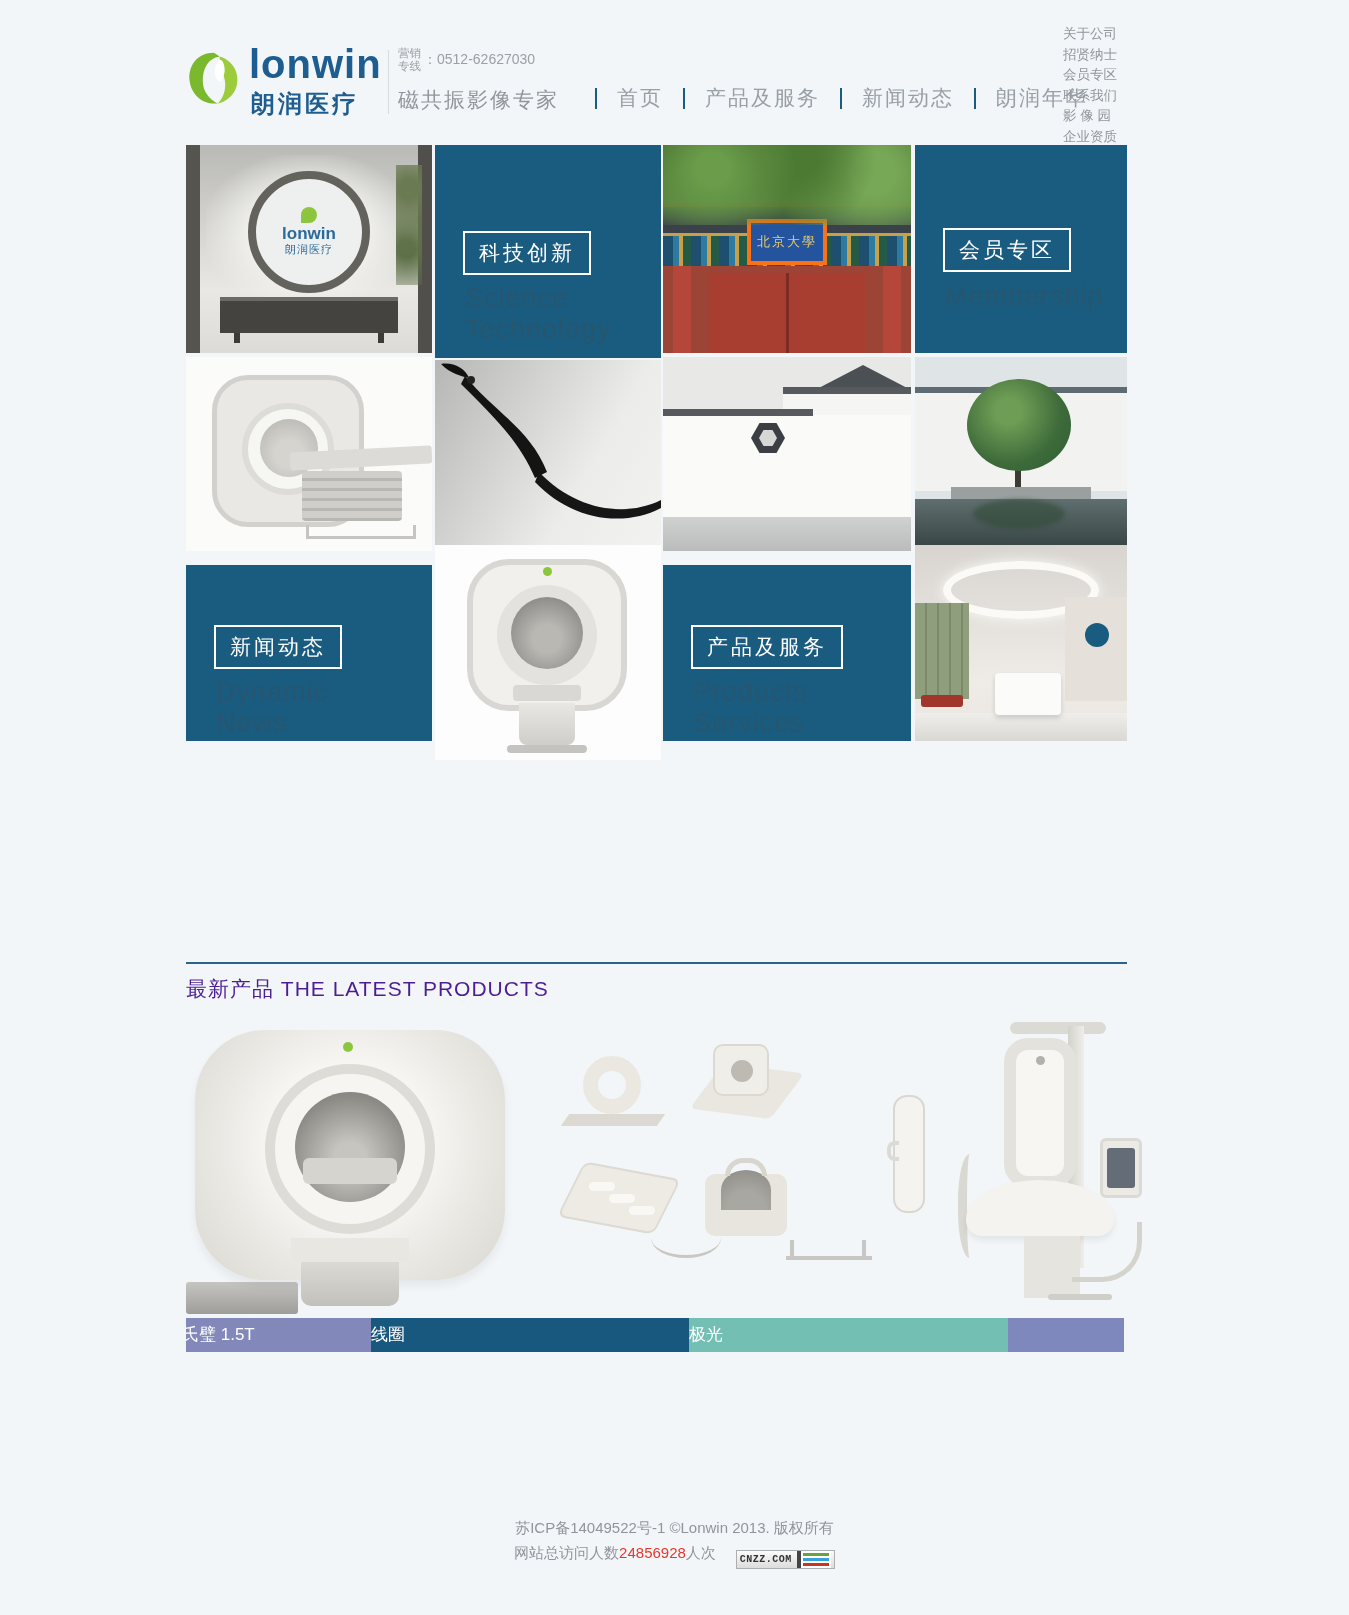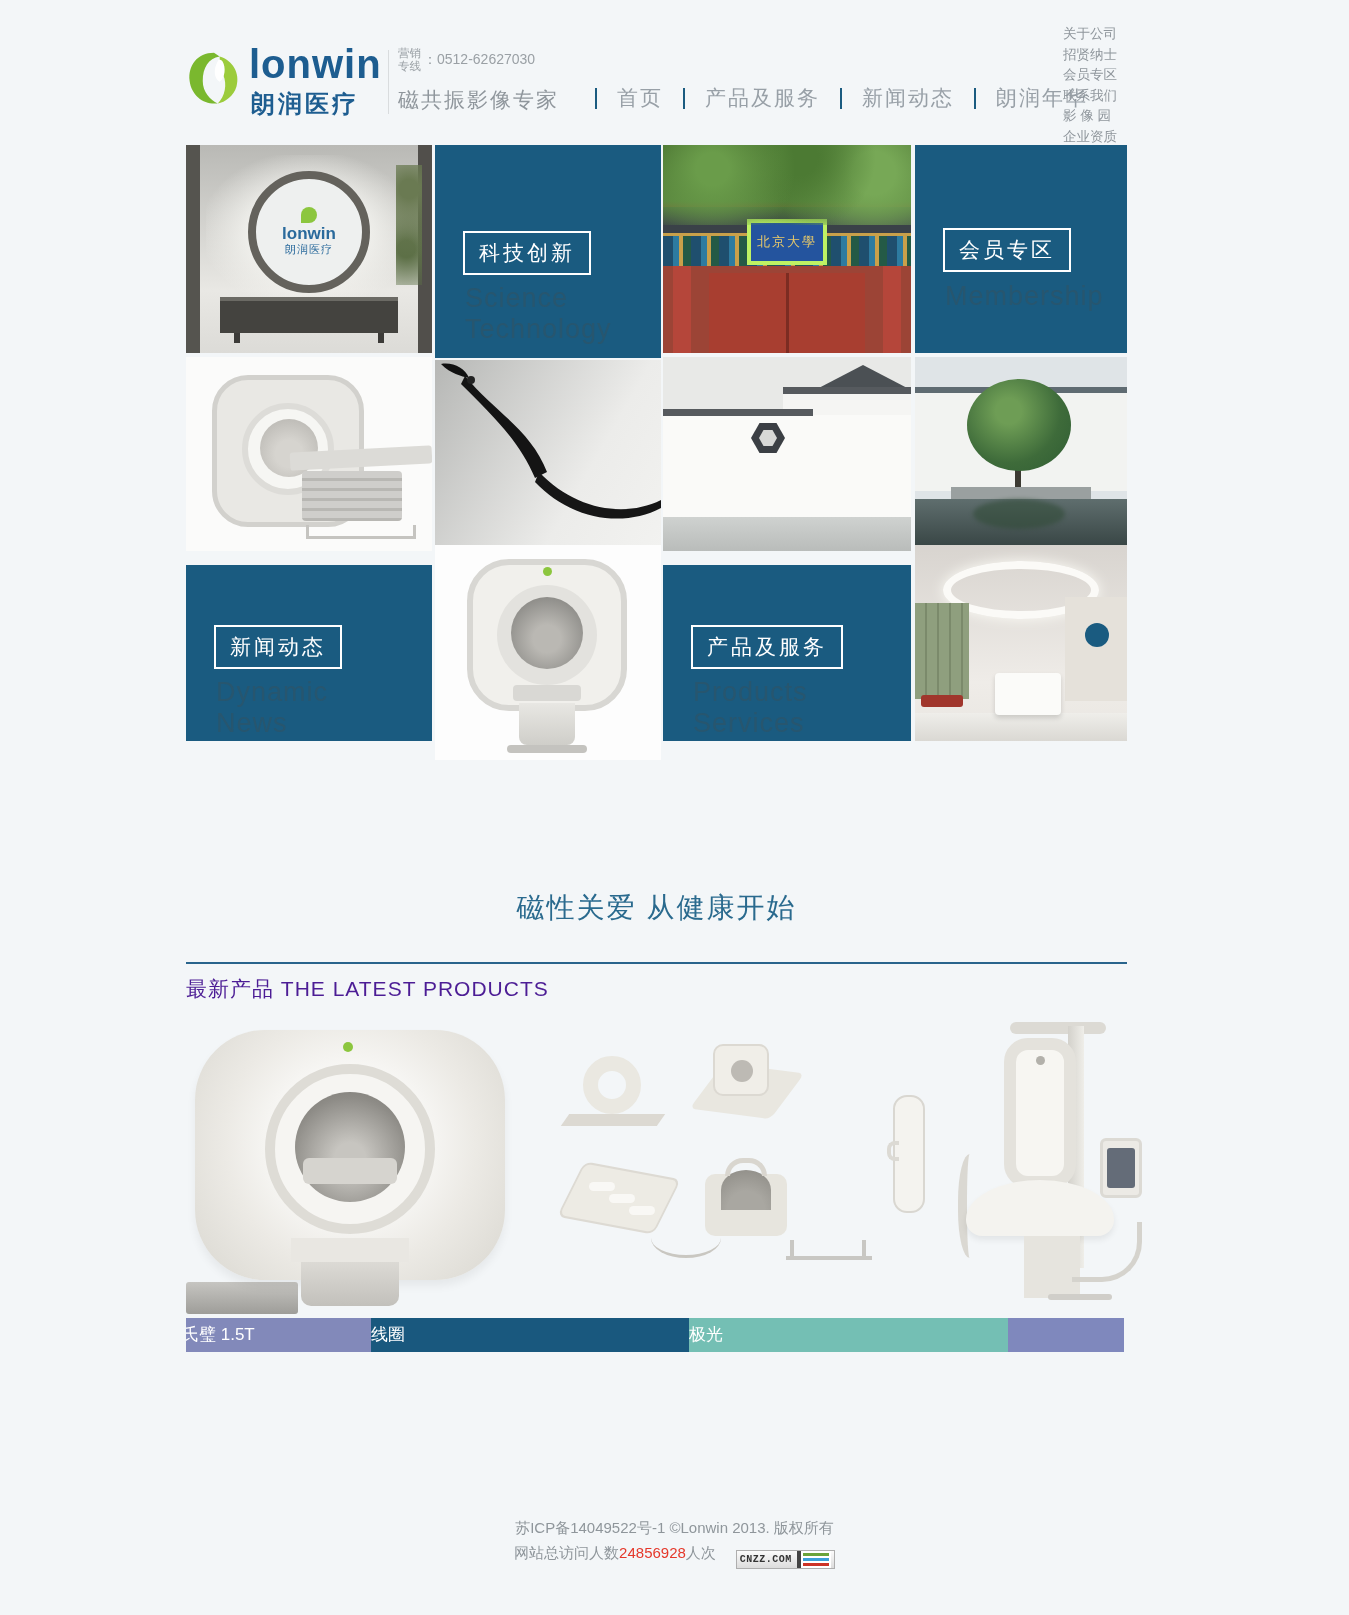--- a/index.html
+++ b/index.html
@@ -55,21 +55,21 @@
   .t-gate { background:#9c4436; }
   .t-gate .leaves { left:0; top:0; width:100%; height:80px;
      background:radial-gradient(circle at 20% 30%, #6a9c4a 8%, rgba(0,0,0,0) 40%),
                 radial-gradient(circle at 55% 15%, #4c7a33 12%, rgba(0,0,0,0) 50%),
                 radial-gradient(circle at 85% 35%, #77a856 10%, rgba(0,0,0,0) 45%),
                 linear-gradient(#3f6529, #54803a 70%, rgba(84,128,58,0));
   }
   .t-gate .roof { left:0; top:62px; width:100%; height:26px; background:#3a4148; box-shadow:0 3px 0 #c9a04a; }
   .t-gate .dougong { left:0; top:91px; width:100%; height:30px;
      background:repeating-linear-gradient(90deg,#1f4f6e 0 10px, #2d7ba0 10px 16px, #c9a04a 16px 20px, #245a46 20px 28px); }
-  .t-gate .plaque { left:84px; top:74px; width:80px; height:46px; background:#24549e; border:4px solid #bef264;
+  .t-gate .plaque { left:84px; top:74px; width:80px; height:46px; background:#24549e; border:4px solid #f97316;
      color:#e8c96a; font-size:13px; letter-spacing:2px; display:flex; align-items:center; justify-content:center; }
   .t-gate .colL { left:10px; top:88px; width:18px; height:120px; background:#b5463a; }
   .t-gate .colR { right:10px; top:88px; width:18px; height:120px; background:#b5463a; }
   .t-gate .doors { left:46px; top:128px; width:156px; height:80px; background:#a83e30; }
   .t-gate .doorseam { left:123px; top:128px; width:3px; height:80px; background:#7c2c22; }
 
   
   .t-mri { background:#fbfbfa; }
   .t-mri .gantry { left:26px; top:18px; width:152px; height:152px; border-radius:36px; background:#e9e8e4; border:5px solid #d2d1cd; }
   .t-mri .gring { left:56px; top:46px; width:92px; height:92px; border-radius:50%; background:#f6f6f3; border:6px solid #dddcd8; }
@@ -344,21 +344,20 @@
   <div class="tile t-int" style="left:915px;top:545px;width:212px;height:196px">
     <div class="ph oval"></div>
     <div class="ph win"></div>
     <div class="ph wallR"></div>
     <div class="ph logo"></div>
     <div class="ph floor"></div>
     <div class="ph desk"></div>
     <div class="ph chairs"></div>
   </div>
 
-  <div class="abs slogan">磁性关爱 从健康开始</div>
   <div class="abs rule"></div>
   <div class="abs section-title">最新产品 THE LATEST PRODUCTS</div>
 
   <div class="abs p0frag"></div>
 
   <div class="prod p1" style="left:195px;top:1030px;width:310px;height:282px">
     <div class="ph body"></div>
     <div class="ph ring"></div>
     <div class="ph bore"></div>
     <div class="ph btbl"></div>

